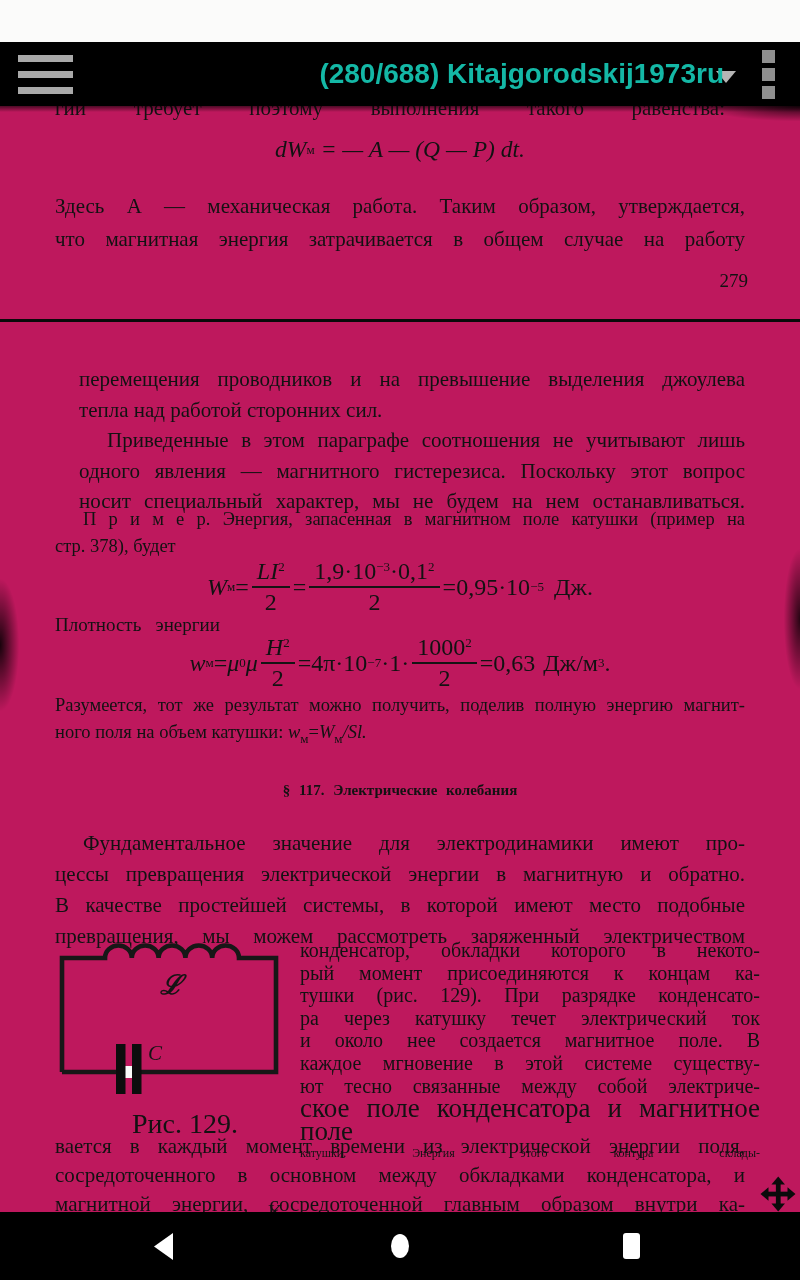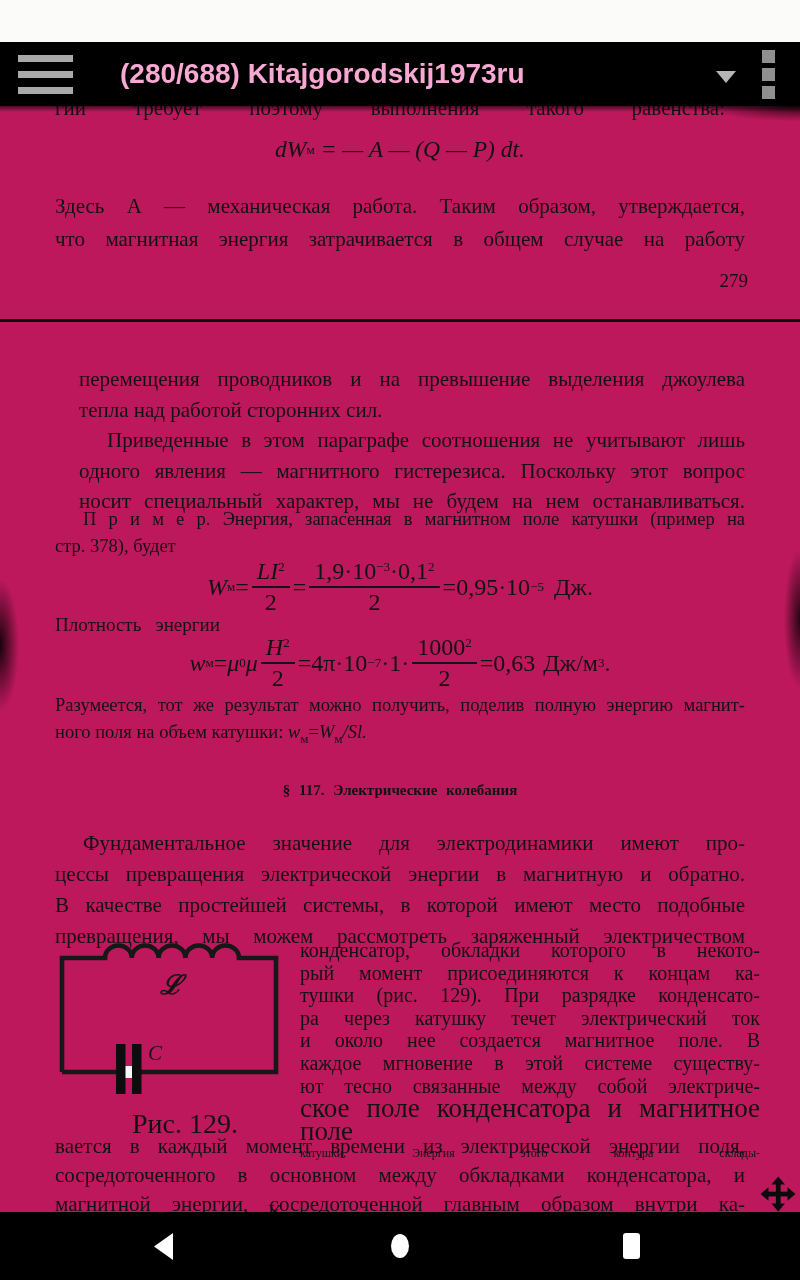--- a/index.html
+++ b/index.html
@@ -10,21 +10,21 @@
              font-family:"Liberation Sans",sans-serif;color:#f2f2f2;}
   #clock{position:absolute;left:25px;top:7px;font-size:23px;font-weight:400;letter-spacing:.5px;}
   #sb-icons{position:absolute;right:8px;top:0;height:42px;display:flex;align-items:center;gap:6px;}
   #battpct{font-size:22px;color:#f2f2f2;margin-left:2px;}
   
   #toolbar{position:absolute;top:42px;left:0;right:0;height:64px;background:#000;z-index:30;
            display:flex;align-items:center;font-family:"Liberation Sans",sans-serif;}
   #menuBtn{width:90px;height:64px;display:flex;flex-direction:column;justify-content:center;
            align-items:center;gap:9px;cursor:pointer;}
   #menuBtn span{display:block;width:55px;height:7px;background:#a9a9a9;}
-  #docTitle{flex:1;text-align:left;transform:translateX(30px);color:#f9a8d4;font-size:28px;
+  #docTitle{flex:1;text-align:right;transform:translateX(30px);color:#14b8a6;font-size:28px;
             font-weight:bold;white-space:nowrap;overflow:hidden;}
   #caret{width:0;height:0;border-left:10px solid transparent;border-right:10px solid transparent;
          border-top:12px solid #b5b5b5;margin:6px 0 0 22px;}
   #kebabBtn{width:64px;height:64px;display:flex;flex-direction:column;justify-content:center;
             align-items:center;gap:5px;}
   #kebabBtn i{display:block;width:13px;height:13px;background:#8f8f8f;}
   
   #navbar{position:absolute;bottom:0;left:0;right:0;height:68px;background:#000;z-index:30;}
   .navic{position:absolute;}
   

